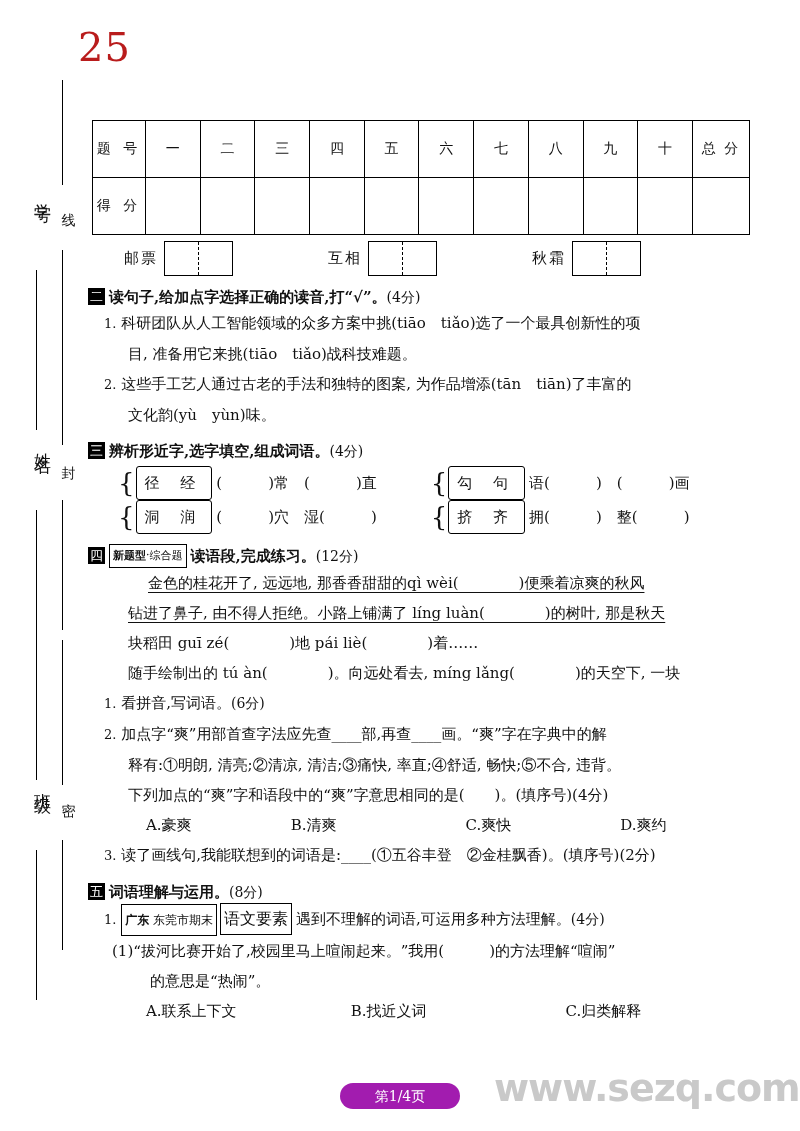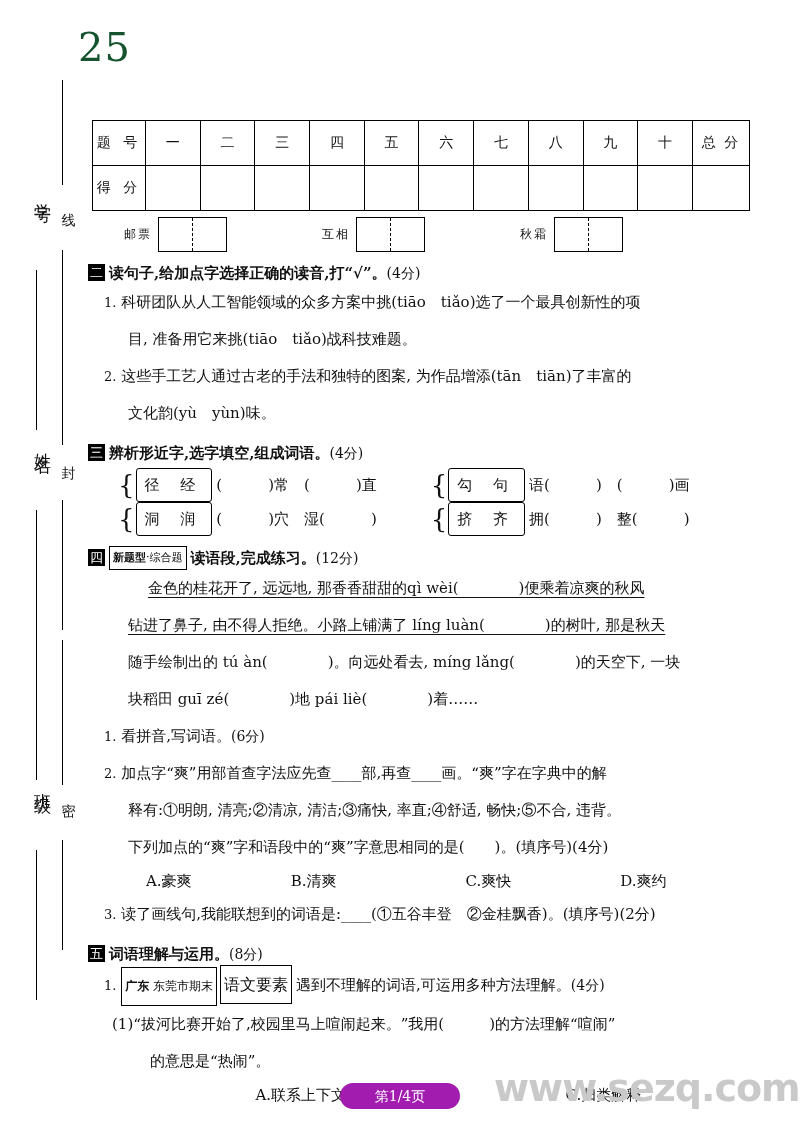--- a/index.html
+++ b/index.html
@@ -10,21 +10,21 @@
     color:#111;
     position:relative;
     overflow:hidden;
   }
   .page{position:relative;width:800px;height:1131px;}
 
   
   .page-num{
     position:absolute;left:78px;top:24px;
     font-size:40px;font-family:"DejaVu Serif","Liberation Serif",serif;
-    letter-spacing:1px;color:#14532d;
+    letter-spacing:1px;color:#b91c1c;
   }
 
   
   .left-col{
     position:absolute;left:20px;top:80px;width:58px;height:960px;
   }
   .vtext{
     position:absolute;
     writing-mode:vertical-rl;
     text-orientation:upright;
@@ -48,21 +48,21 @@
     border-collapse:collapse;
     width:658px;
     margin-left:4px;
     font-family:"DejaVu Serif","Liberation Serif",serif;
   }
   table.score td{
     border:1px solid #000;
     height:24px;
     text-align:center;
     font-size:14px;
-    padding:10px 2px;
+    padding:16px 2px;
   }
   table.score td.head{width:48px;letter-spacing:4px;}
   table.score td.total{width:52px;letter-spacing:2px;}
 
   
   .sec{
     margin-top:10px;
     font-size:15px;
     font-family:"DejaVu Serif","Liberation Serif",serif;
     font-weight:bold;
@@ -76,32 +76,32 @@
     text-align:center;
     margin-right:4px;
     vertical-align:1px;
     font-weight:normal;
   }
   .pts{font-weight:normal;font-size:14px;}
 
   .ln{
     font-size:15px;
     font-family:"DejaVu Serif","Liberation Serif",serif;
-    line-height:37px;
+    line-height:30px;
     margin-left:16px;
   }
   .ln.idt{margin-left:40px;}
   .onum{font-size:13px;}
 
   
   .tzg-row{
     margin:6px 0 2px 36px;
     display:flex;align-items:center;
     font-family:"DejaVu Serif","Liberation Serif",serif;
-    font-size:12px;
+    font-size:15px;
   }
   .tzg-lbl{margin-right:6px;letter-spacing:2px;}
   .tzg{display:flex;border:1px solid #000;}
   .tzg .cell{
     width:33px;height:33px;
     border-right:1px dashed #000;
     position:relative;
   }
   .tzg .cell:last-child{border-right:none;}
   .spacer{display:inline-block;width:95px;}
@@ -304,22 +304,22 @@
         <span class="paren">)</span>
       </div>
     </div>
 
     <div class="sec">
       <span class="numbox">四</span><span class="tag"><b>新题型</b><span>·综合题</span></span><span>读语段,完成练习。</span><span class="pts">(12分)</span>
     </div>
 
     <div class="ln idt ul" style="margin-left:60px;">金色的桂花开了, 远远地, 那香香甜甜的qì wèi(　　　　)便乘着凉爽的秋风</div>
     <div class="ln idt ul">钻进了鼻子, 由不得人拒绝。小路上铺满了 líng luàn(　　　　)的树叶, 那是秋天</div>
+    <div class="ln idt">块稻田 guī zé(　　　　)地 pái liè(　　　　)着……</div>
     <div class="ln idt">随手绘制出的 tú àn(　　　　)。向远处看去, míng lǎng(　　　　)的天空下, 一块</div>
-    <div class="ln idt">块稻田 guī zé(　　　　)地 pái liè(　　　　)着……</div>
 
     <div class="ln">
       <span class="onum">1.</span>
       <span>看拼音,写词语。</span><span class="pts">(6分)</span>
     </div>
 
     <div class="ln">
       <span class="onum">2.</span>
       <span>加点字“爽”用部首查字法应先查____部,再查____画。“爽”字在字典中的解</span>
     </div>
@@ -341,21 +341,21 @@
       <span class="numbox">五</span><span>词语理解与运用。</span><span class="pts">(8分)</span>
     </div>
 
     <div class="ln">
       <span class="onum">1.</span>
       <span class="prov"><span class="b">广东</span> <span>东莞市期末</span></span><span class="ytag">语文要素</span><span>遇到不理解的词语,可运用多种方法理解。</span><span class="pts">(4分)</span>
     </div>
     <div class="ln" style="margin-left:24px;">(1)“拔河比赛开始了,校园里马上喧闹起来。”我用(　　　)的方法理解“喧闹”</div>
     <div class="ln" style="margin-left:62px;">的意思是“热闹”。</div>
     <div class="opts">
-      <span style="width:200px;text-align:right;">A.联系上下文</span>
+      <span style="width:200px;">A.联系上下文</span>
       <span style="width:210px;">B.找近义词</span>
       <span>C.归类解释</span>
     </div>
 
   </div>
 
   <div class="footer">第1/4页</div>
   <div class="watermark">www.sezq.com</div>
 </div>
 

